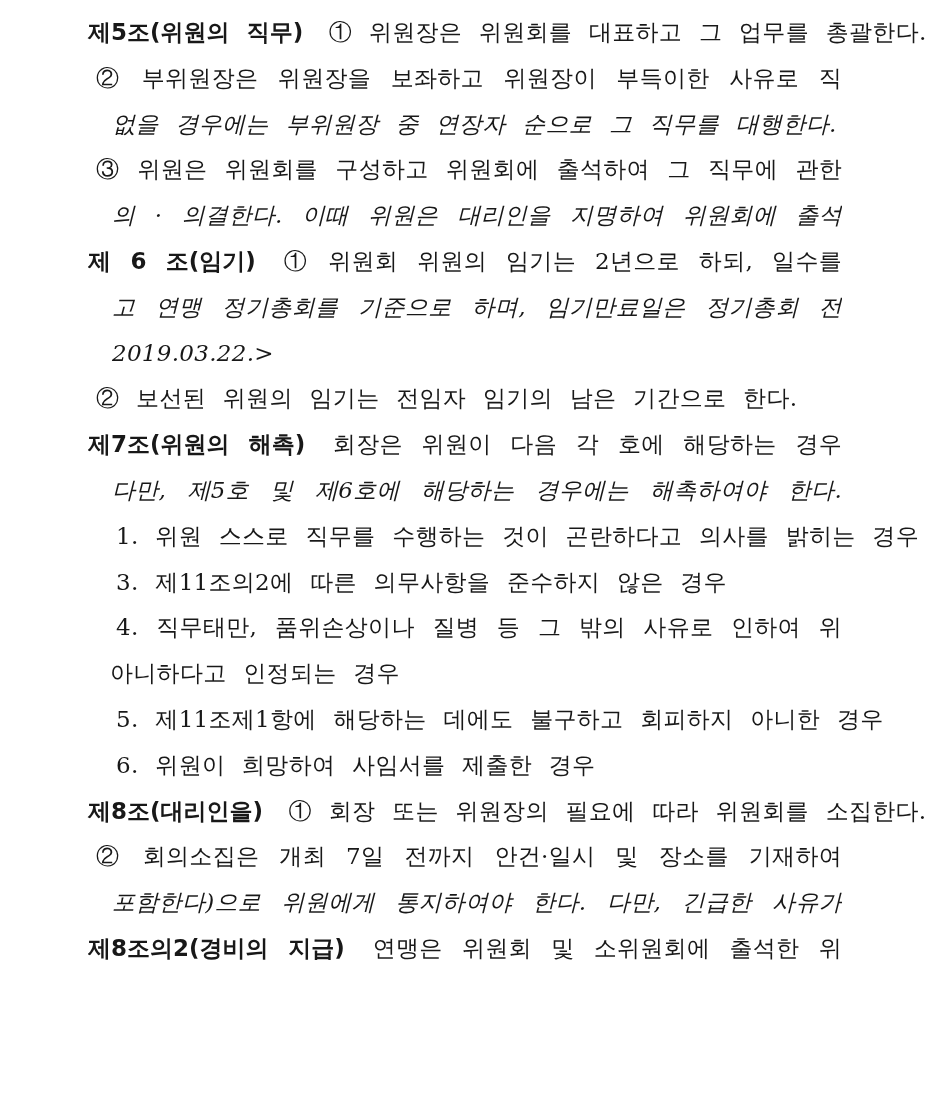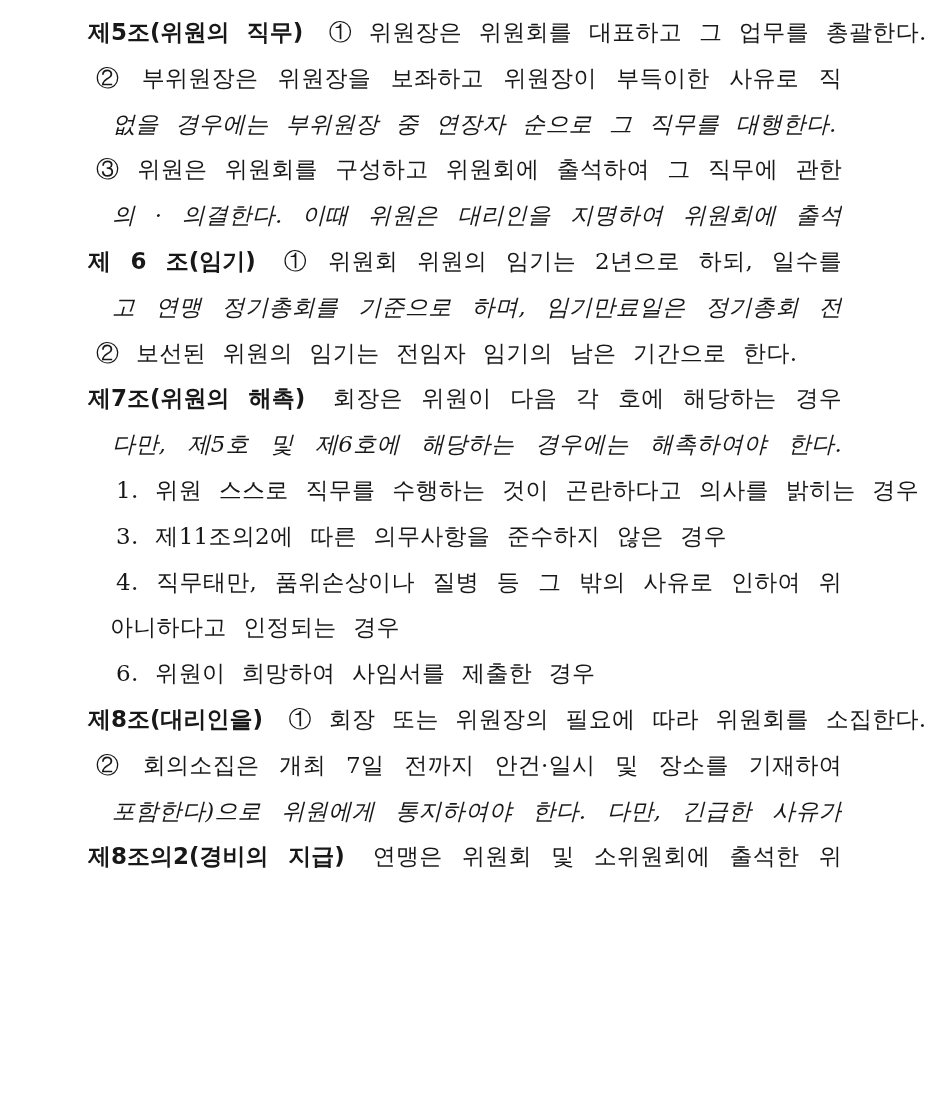--- a/index.html
+++ b/index.html
@@ -57,36 +57,38 @@
   <div class="line k-cont"> <span class="txt">없을 경우에는 부위원장 중 연장자 순으로 그 직무를 대행한다.</span></div>
 
   <div class="line k-para just"> <span class="txt">③ 위원은 위원회를 구성하고 위원회에 출석하여 그 직무에 관한 사항을 심</span></div>
 
   <div class="line k-cont just"> <span class="txt">의 · 의결한다. 이때 위원은 대리인을 지명하여 위원회에 출석하게 할 수 없다.</span></div>
 
   <div class="line k-heading just"><span class="bold">제 6 조(임기)</span> <span class="txt">① 위원회 위원의 임기는 2년으로 하되, 일수를 기준으로 하지 않</span></div>
 
   <div class="line k-cont just"> <span class="txt">고 연맹 정기총회를 기준으로 하며, 임기만료일은 정기총회 전날이다. &lt;개정</span></div>
 
+  <div class="line k-cont"> <span class="txt">2019.03.22.&gt;</span></div>
 
   <div class="line k-para"> <span class="txt">② 보선된 위원의 임기는 전임자 임기의 남은 기간으로 한다.</span></div>
 
   <div class="line k-heading just"><span class="bold">제7조(위원의 해촉)</span> <span class="txt">회장은 위원이 다음 각 호에 해당하는 경우 해촉할 수 있다.</span></div>
 
   <div class="line k-cont just"> <span class="txt">다만, 제5호 및 제6호에 해당하는 경우에는 해촉하여야 한다. &lt;개정2019.03.22.&gt;</span></div>
 
   <div class="line k-item"> <span class="txt">1. 위원 스스로 직무를 수행하는 것이 곤란하다고 의사를 밝히는 경우</span></div>
 
 
   <div class="line k-item"> <span class="txt">3. 제11조의2에 따른 의무사항을 준수하지 않은 경우</span></div>
 
   <div class="line k-item just"> <span class="txt">4. 직무태만, 품위손상이나 질병 등 그 밖의 사유로 인하여 위원으로 적합하지</span></div>
 
   <div class="line k-item-cont"> <span class="txt">아니하다고 인정되는 경우</span></div>
 
+  <div class="line k-item"> <span class="txt">5. 제11조제1항에 해당하는 데에도 불구하고 회피하지 아니한 경우</span></div>
 
   <div class="line k-item"> <span class="txt">6. 위원이 희망하여 사임서를 제출한 경우</span></div>
 
   <div class="line k-heading"><span class="bold">제8조(대리인을)</span> <span class="txt">① 회장 또는 위원장의 필요에 따라 위원회를 소집한다.</span></div>
 
   <div class="line k-para just"> <span class="txt">② 회의소집은 개최 7일 전까지 안건·일시 및 장소를 기재하여 서면(전자문서를</span></div>
 
   <div class="line k-cont just"> <span class="txt">포함한다)으로 위원에게 통지하여야 한다. 다만, 긴급한 사유가 있을 때에는 그</span></div>
 
 

